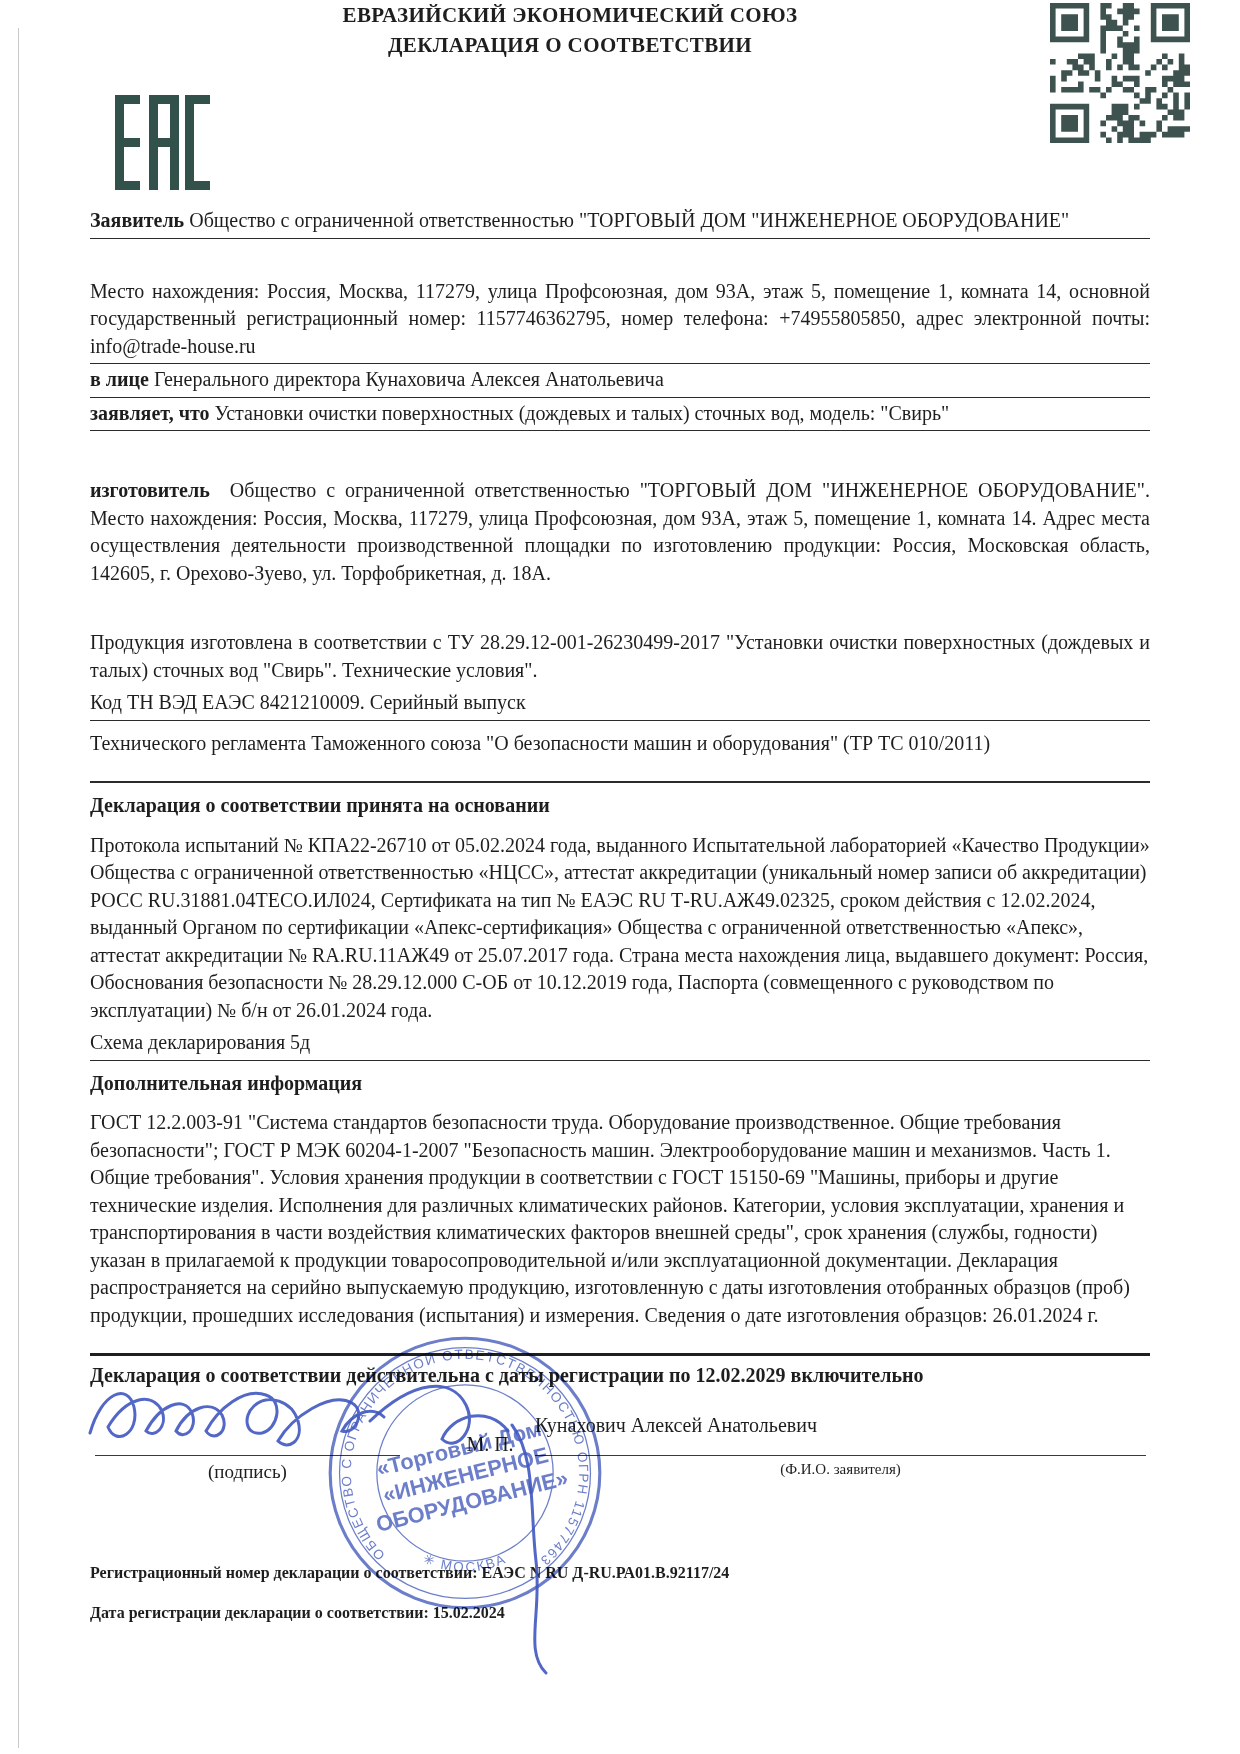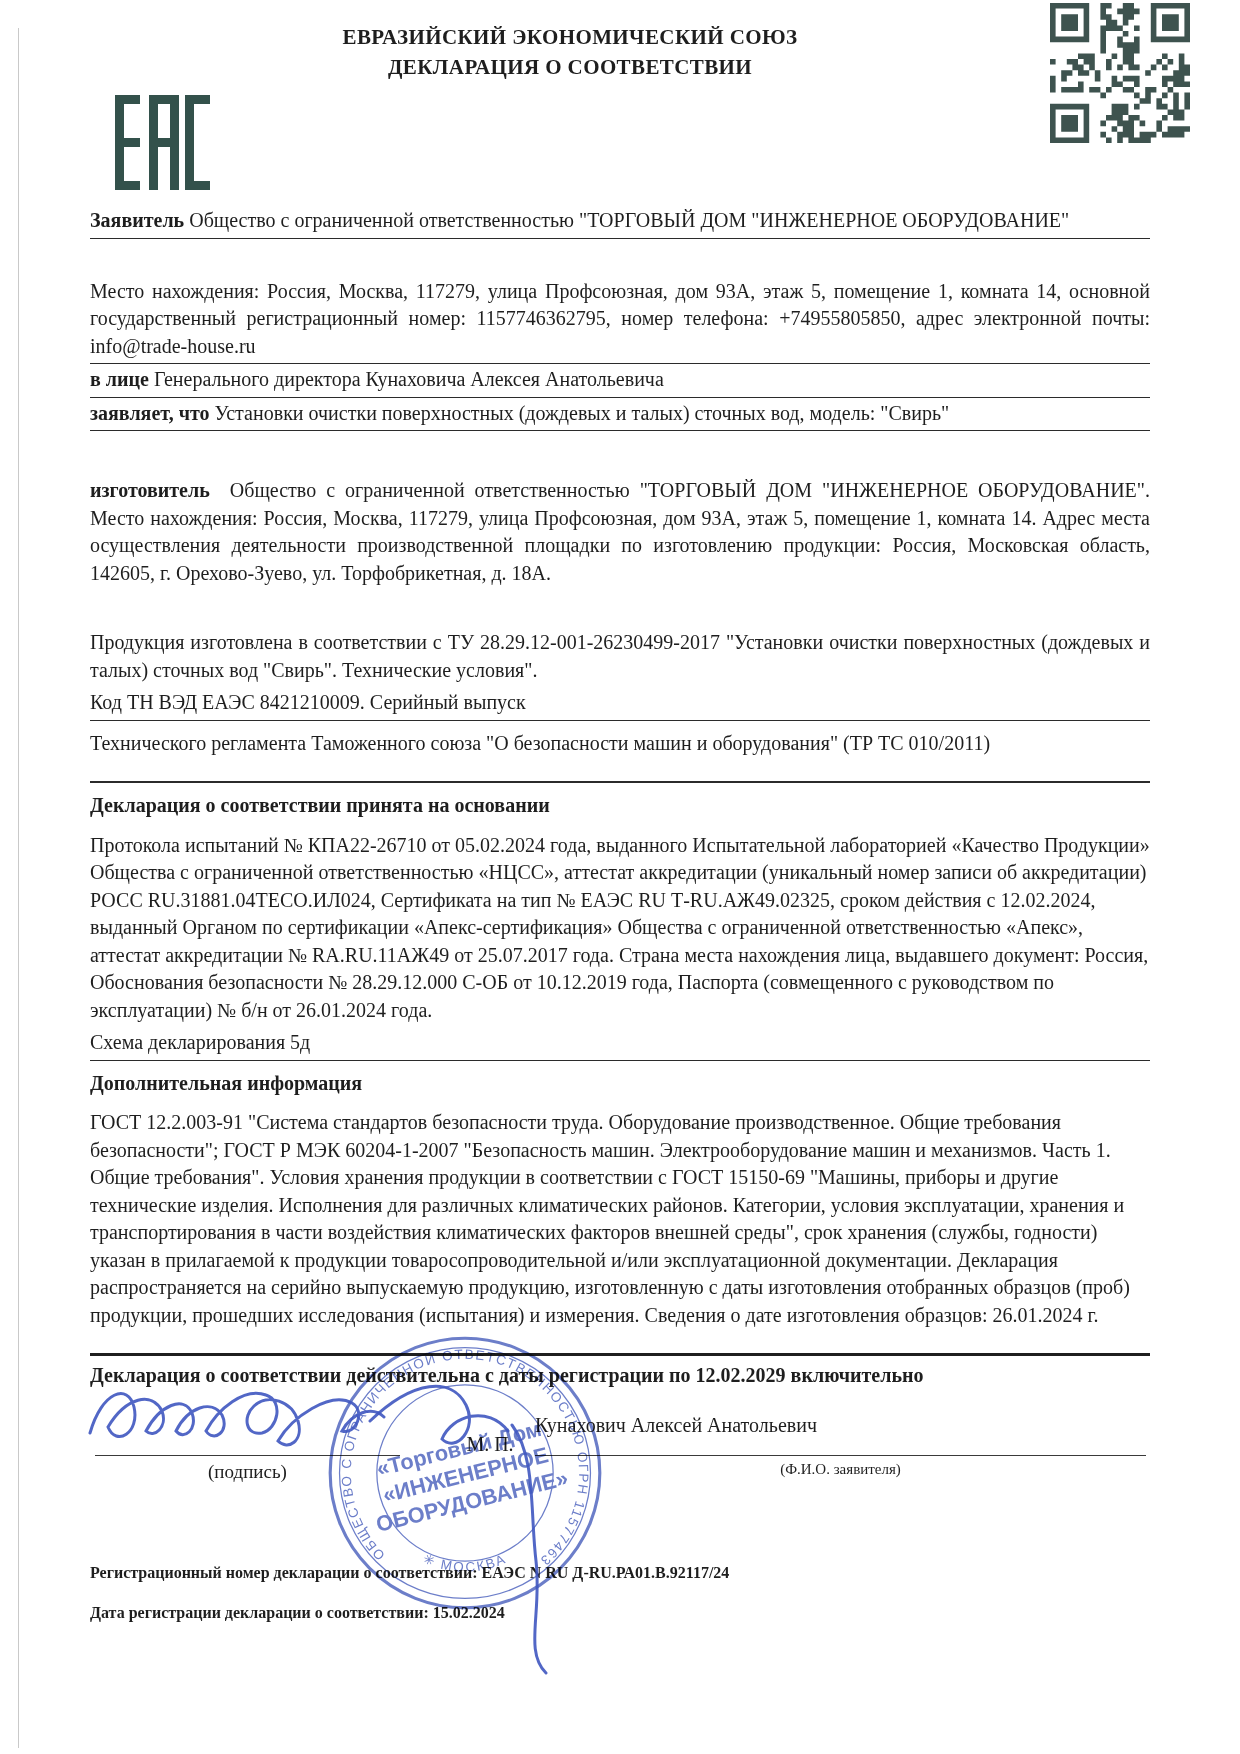--- a/index.html
+++ b/index.html
@@ -20,21 +20,21 @@
     color:var(--text);
     padding:0 90px;
     overflow:hidden;
   }
   .left-edge{
     position:absolute;left:18px;top:28px;bottom:6px;width:1px;
     background:#c9c9c9;
   }
   
   .header{position:relative;height:205px;padding-top:0;}
-  .titles{width:960px;text-align:center;padding-top:22px;}
+  .titles{width:960px;text-align:center;}
   .titles .t{
     font-weight:bold;font-size:21px;line-height:30px;letter-spacing:.4px;
   }
   .eac{position:absolute;left:25px;top:95px;width:95px;height:95px;}
   .qr{position:absolute;right:-40px;top:3px;width:140px;height:140px;}
   
   .row{font-size:20px;line-height:27.5px;padding:2px 0 3px 0;}
   .jus{text-align:justify;margin-top:37px;}
   .ul{border-bottom:1.5px solid var(--rule);}
   .ul2{border-bottom:2.5px solid var(--rule);}

